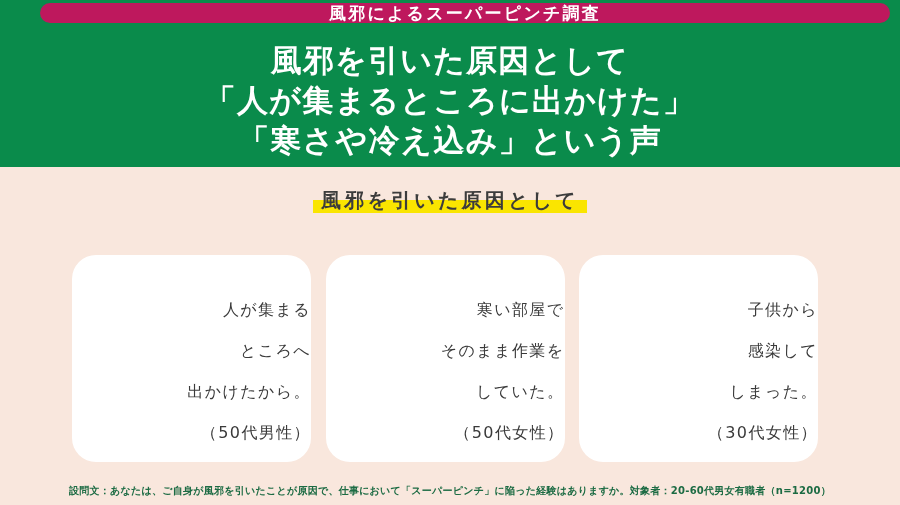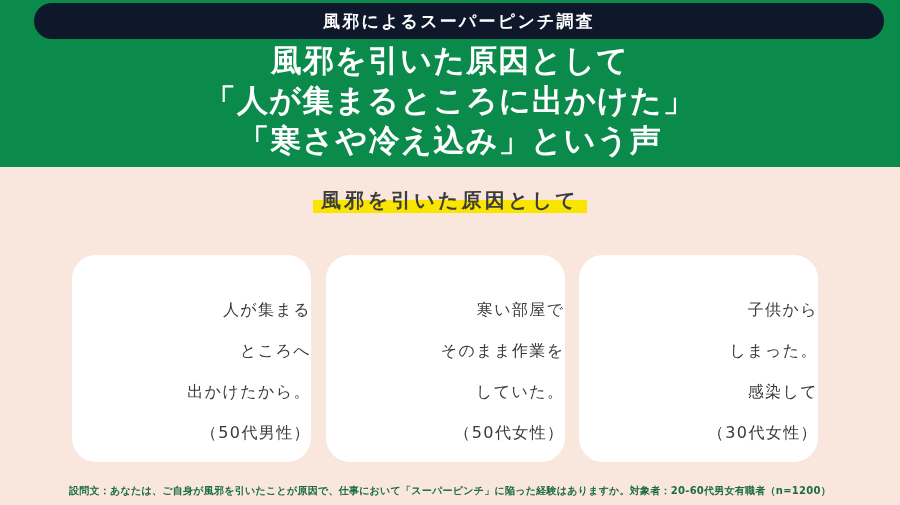--- a/index.html
+++ b/index.html
@@ -25,26 +25,26 @@
   .header-band {
     position: absolute;
     left: 0;
     top: 0;
     width: 900px;
     height: 167px;
     background: #0A8B4B;
   }
   .badge-pill {
     position: absolute;
-    left: 34px;
+    left: 40px;
     top: 3px;
     width: 850px;
-    height: 36px;
+    height: 20px;
     border-radius: 18px;
-    background: #0f172a;
+    background: #be185d;
     display: flex;
     align-items: center;
     justify-content: center;
     box-sizing: border-box;
   }
   .badge-text {
     color: #FFFFFF;
     font-size: 17px;
     font-weight: 700;
     letter-spacing: 2.2px;
@@ -184,22 +184,22 @@
 
     <div class="card">
       <div class="card-line">寒い部屋で</div>
       <div class="card-line">そのまま作業を</div>
       <div class="card-line">していた。</div>
       <div class="card-line attribution">（50代女性）</div>
     </div>
 
     <div class="card">
       <div class="card-line">子供から</div>
+      <div class="card-line">感染して</div>
       <div class="card-line">しまった。</div>
-      <div class="card-line">感染して</div>
       <div class="card-line attribution">（30代女性）</div>
     </div>
 
   </div>
 
   <div class="footer-note">
     <span class="footer-text">設問文：あなたは、ご自身が風邪を引いたことが原因で、仕事において「スーパーピンチ」に陥った経験はありますか。対象者：20-60代男女有職者（n=1200）</span>
   </div>
 
 </div>

